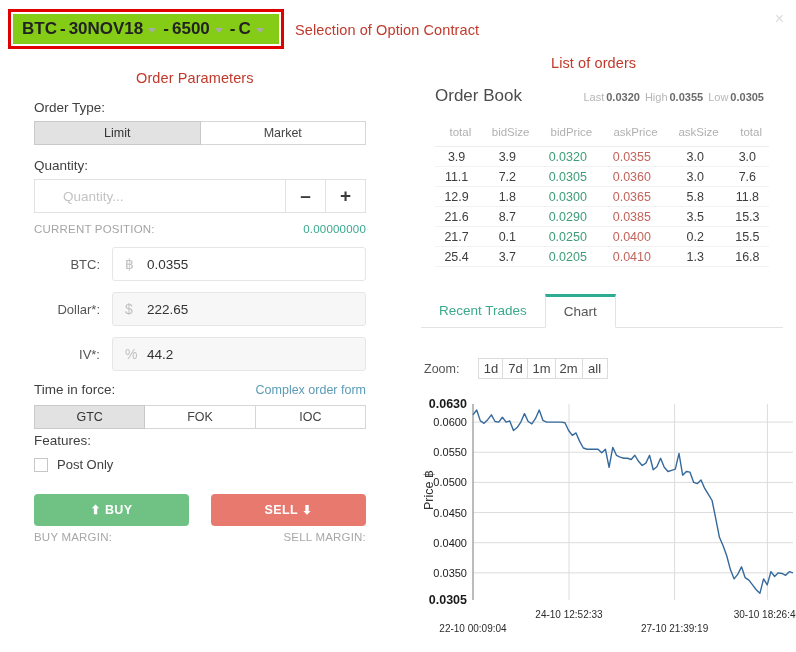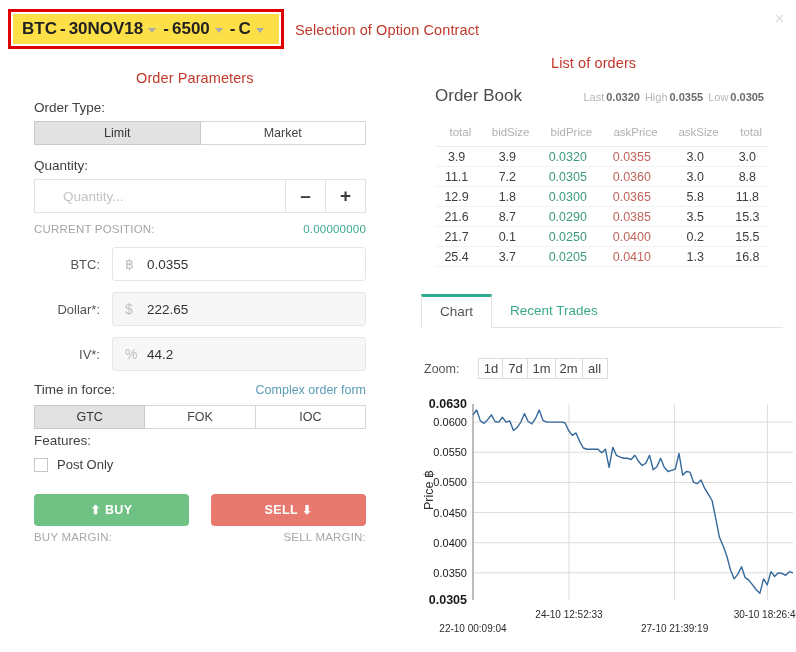--- a/index.html
+++ b/index.html
@@ -28,21 +28,21 @@
   }
 
   
   .contract-sel {
     position: absolute;
     left: 13px; top: 14px;
     width: 266px; height: 30px;
     display: flex; align-items: center;
     padding-left: 9px;
     font-size: 17px; font-weight: 700; color: #222;
-    background: #fde047;
+    background: #84cc16;
     white-space: nowrap;
   }
   .contract-sel .sep { font-weight: 700; margin: 0 3px; }
   .caret {
     display: inline-block;
     width: 0; height: 0;
     border-left: 4px solid transparent;
     border-right: 4px solid transparent;
     border-top: 5px solid #aaa;
     margin: 2px 4px 0 5px;
@@ -400,21 +400,21 @@
             <td class="askp">0.0355</td>
             <td>3.0</td>
             <td>3.0</td>
           </tr>
           <tr>
             <td>11.1</td>
             <td>7.2</td>
             <td class="bidp">0.0305</td>
             <td class="askp">0.0360</td>
             <td>3.0</td>
-            <td>8.8</td>
+            <td>7.6</td>
           </tr>
           <tr>
             <td>12.9</td>
             <td>1.8</td>
             <td class="bidp">0.0300</td>
             <td class="askp">0.0365</td>
             <td>5.8</td>
             <td>11.8</td>
           </tr>
           <tr>
@@ -439,22 +439,22 @@
             <td class="bidp">0.0205</td>
             <td class="askp">0.0410</td>
             <td>1.3</td>
             <td>16.8</td>
           </tr>
         </tbody>
     </table>
   </div>
 
   <div class="tabs">
+    <div class="tab">Recent Trades</div>
     <div class="tab active">Chart</div>
-    <div class="tab">Recent Trades</div>
   </div>
 
   <div class="zoom-row">
     <span class="zoom-lbl">Zoom:</span>
     <span class="zoom-btns" id="zoom-btns">
         <div class="zbtn">1d</div>
         <div class="zbtn">7d</div>
         <div class="zbtn">1m</div>
         <div class="zbtn">2m</div>
         <div class="zbtn">all</div>

